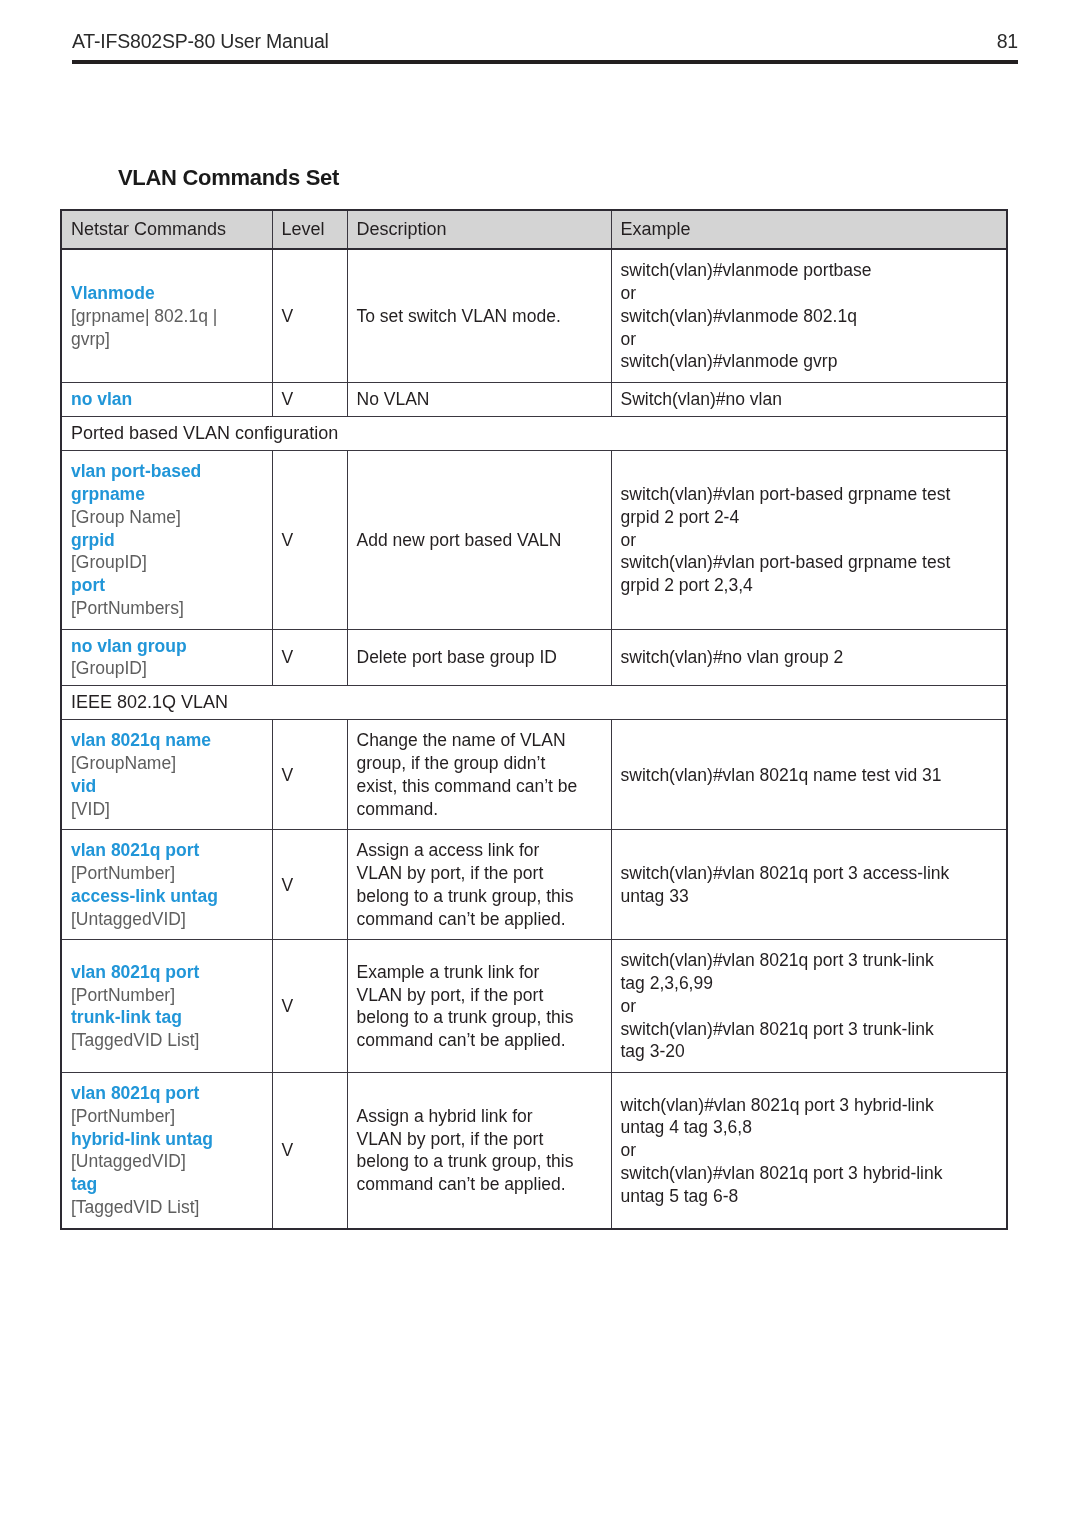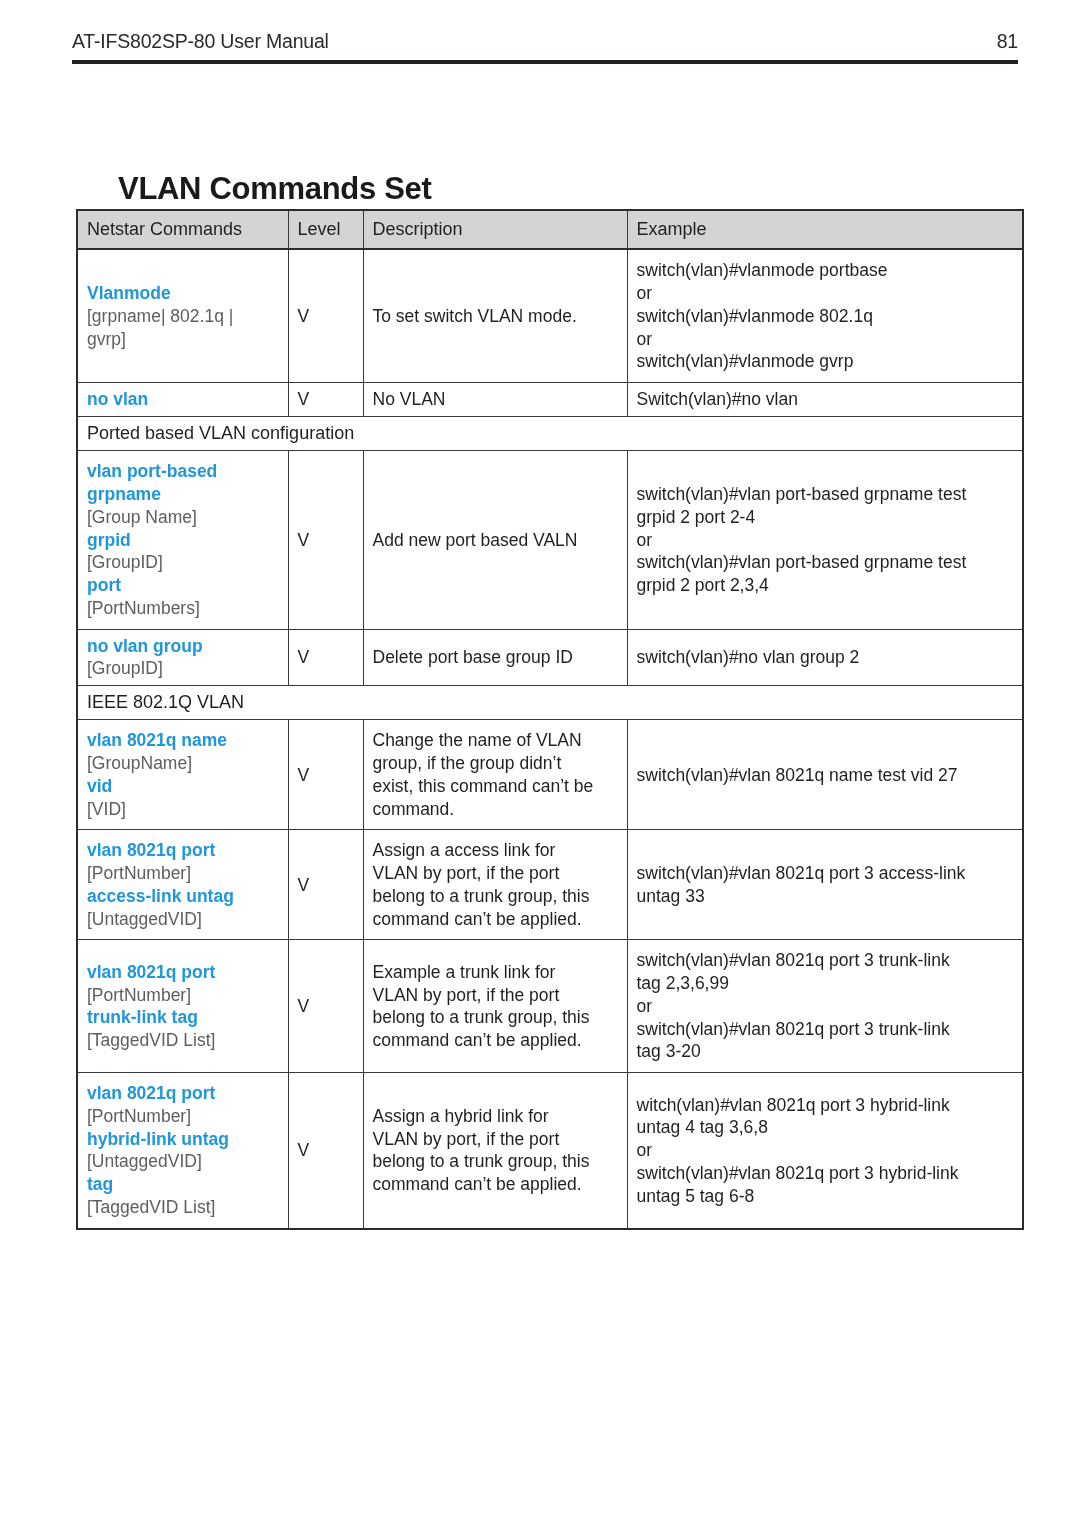--- a/index.html
+++ b/index.html
@@ -36,30 +36,30 @@
     width: 946px;
     height: 4px;
     background: #231f20;
   }
 
   
   .doc-title {
     position: absolute;
     left: 118px;
     top: 150px;
-    font-size: 31px;
+    font-size: 22px;
     font-weight: bold;
     letter-spacing: -0.3px;
     color: #1a1a1a;
   }
 
   
   .cmd-table-wrap {
     position: absolute;
-    left: 76px;
+    left: 60px;
     top: 209px;
     width: 946px;
   }
   table.cmd-table {
     width: 946px;
     border-collapse: collapse;
     table-layout: fixed;
     border: 2.5px solid #2d2a32;
     font-size: 17.5px;
   }
@@ -219,21 +219,21 @@
             <span class="line"><span class="param">[VID]</span></span>
           </td>
           <td class="cell-lvl">V</td>
           <td class="cell-desc">
             <span class="line">Change the name of VLAN</span>
             <span class="line">group, if the group didn’t</span>
             <span class="line">exist, this command can’t be</span>
             <span class="line">command.</span>
           </td>
           <td class="cell-ex">
-            <span class="line">switch(vlan)#vlan 8021q name test vid 27</span>
+            <span class="line">switch(vlan)#vlan 8021q name test vid 31</span>
           </td>
         </tr>
         <tr class="tall">
           <td class="cell-cmd">
             <span class="line"><span class="kw">vlan 8021q port</span></span>
             <span class="line"><span class="param">[PortNumber]</span></span>
             <span class="line"><span class="kw">access-link untag</span></span>
             <span class="line"><span class="param">[UntaggedVID]</span></span>
           </td>
           <td class="cell-lvl">V</td>

